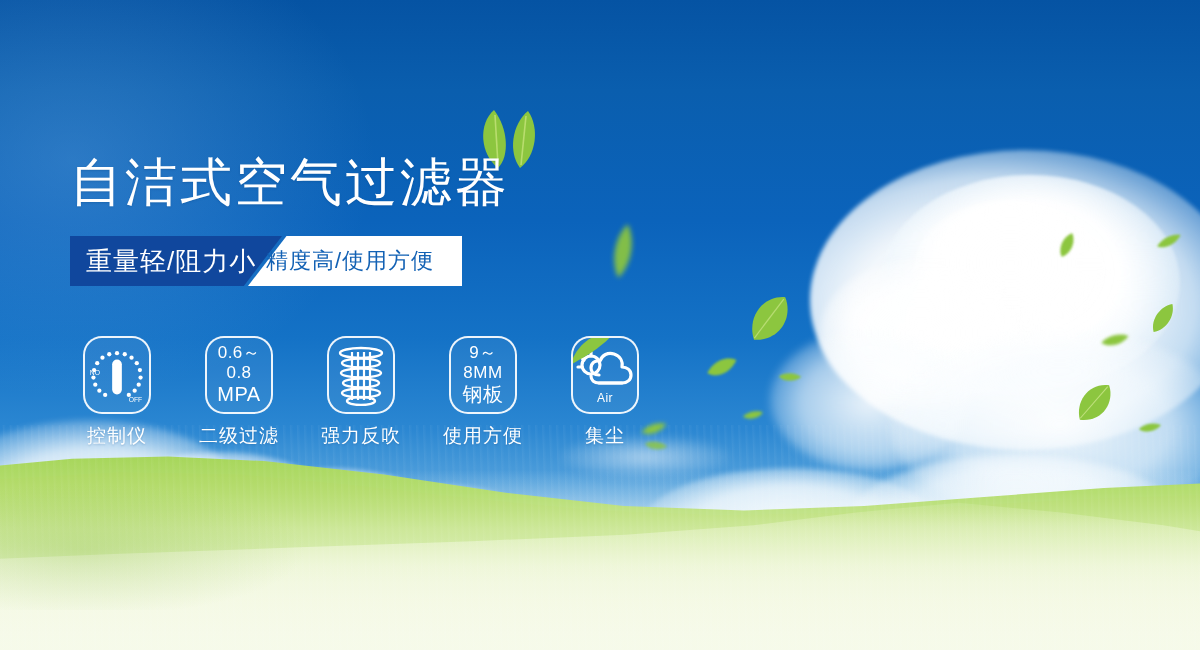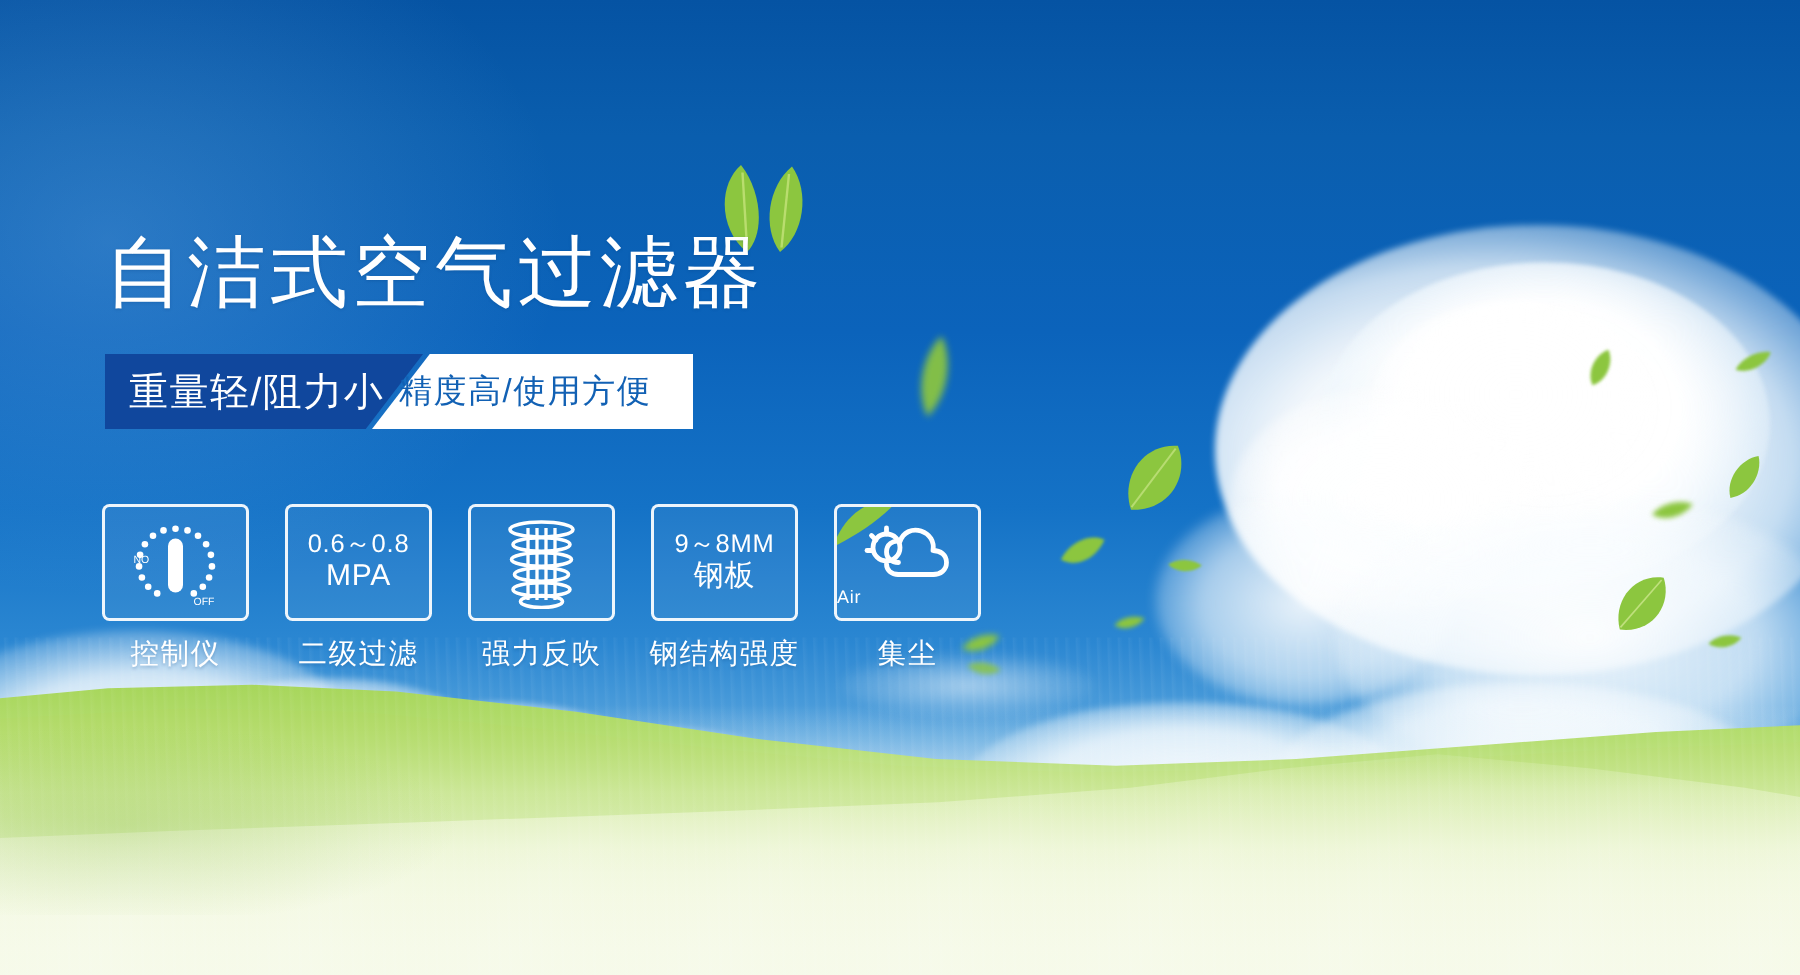--- a/index.html
+++ b/index.html
@@ -322,24 +322,24 @@
     display: flex;
     gap: 44px;
   }
   .feature {
     width: 78px;
     display: flex;
     flex-direction: column;
     align-items: center;
   }
   .feature-box {
-    width: 98px; height: 78px;
+    width: 68px; height: 78px;
     box-sizing: border-box;
     border: 2px solid rgba(255,255,255,0.92);
-    border-radius: 5px;
+    border-radius: 19px;
     background: rgba(255,255,255,0.06);
     display: flex;
     align-items: center;
     justify-content: center;
     overflow: hidden;
     position: relative;
   }
   .feature-text {
     color: #ffffff;
     text-align: center;
@@ -353,21 +353,21 @@
     color: #ffffff;
     font-size: 19px;
     letter-spacing: 1px;
     white-space: nowrap;
     text-shadow: 0 1px 2px rgba(5,60,120,0.22);
   }
   .feature-box svg { display: block; }
   .air-word {
     position: absolute;
     bottom: 7px; left: 0; right: 0;
-    text-align: left;
+    text-align: center;
     color: #ffffff;
     font-size: 12px;
     letter-spacing: 0.5px;
   }
   .icon-leaf-streak {
     position: absolute;
     left: -4px; top: -6px;
     width: 46px; height: 34px;
     pointer-events: none;
   }
@@ -552,21 +552,21 @@
       <div class="feature-label">强力反吹</div>
     </div>
 
     <div class="feature">
       <div class="feature-box">
         <div class="feature-text">
           <span>9～8MM</span>
           <span class="small">钢板</span>
         </div>
       </div>
-      <div class="feature-label">钢结构强度</div>
+      <div class="feature-label">使用方便</div>
     </div>
 
     <div class="feature">
       <div class="feature-box">
         <div class="icon-leaf-streak">
           <svg viewBox="0 0 46 34">
               <path d="M1 33 C10 8 28 0 45 1 C34 14 18 24 1 33 Z" fill="#8cc63f"></path>
             </svg>
         </div>
         <svg width="62" height="48" viewBox="0 0 62 48" style="margin-top:-6px;">

